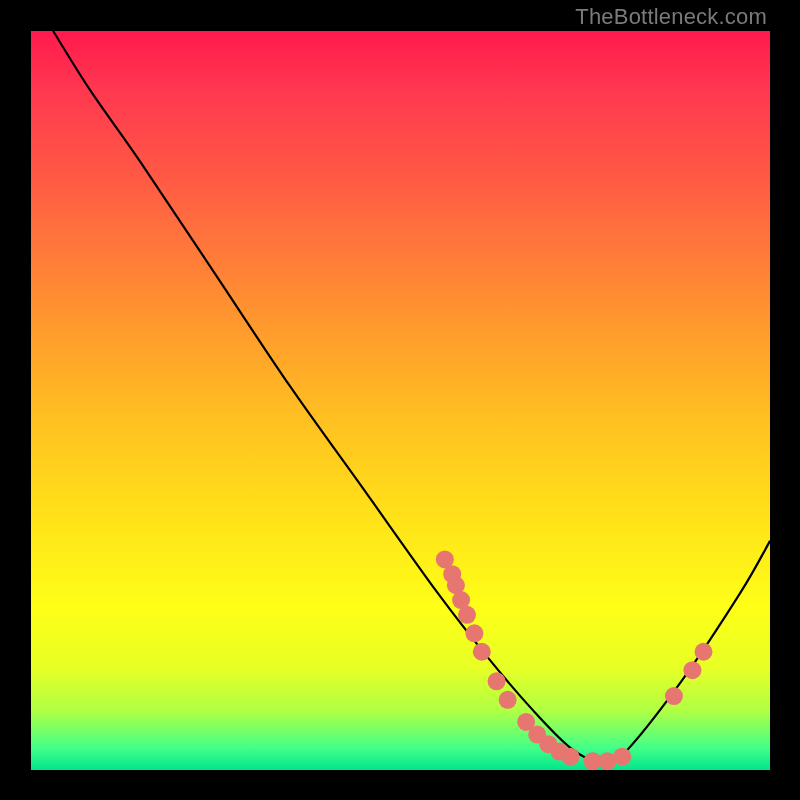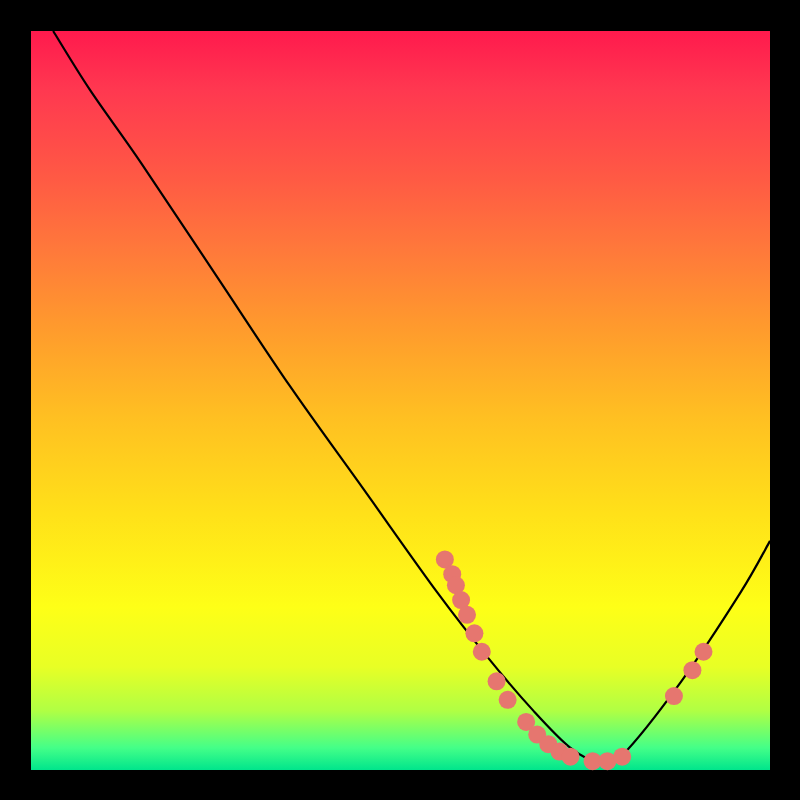--- a/index.html
+++ b/index.html
@@ -56,20 +56,21 @@
     top: 0;
     left: 0;
   }
 </style>
 </head>
 <body>
 
 <div class="frame">
   <div class="plot-area"></div>
 
+  <div class="watermark">TheBottleneck.com</div>
 
   <svg class="curve" width="800" height="800">
     <g>
       <path id="curve-path" fill="none" stroke="#000000" stroke-width="2.2" d="M 53.17 31 C 59.32833333333333 40.85333333333333, 75.34 67.94999999999997, 90.12 90.11999999999998 C 104.9 112.28999999999998, 120.91166666666666 133.22833333333335, 141.85 164.02000000000004 C 162.78833333333333 194.81166666666672, 191.11666666666667 237.92000000000002, 215.75 274.87 C 240.38333333333333 311.82, 265.01666666666665 350.00166666666667, 289.65 385.71999999999997 C 314.2833333333333 421.4383333333333, 338.9166666666667 454.6933333333333, 363.55 489.18 C 388.18333333333334 523.6666666666666, 416.5116666666667 564.3116666666666, 437.45000000000005 592.64 C 458.3883333333334 620.9683333333334, 473.16833333333335 639.4433333333333, 489.18 659.15 C 505.19166666666666 678.8566666666667, 519.9716666666667 696.1, 533.52 710.88 C 547.0683333333333 725.66, 559.385 739.2083333333333, 570.47 747.8299999999999 C 581.5550000000001 756.4516666666666, 591.4083333333333 761.3783333333333, 600.03 762.61 C 608.6516666666666 763.8416666666667, 608.6516666666666 768.7683333333333, 622.2 755.22 C 635.7483333333334 741.6716666666667, 661.6133333333335 708.4166666666667, 681.32 681.32 C 701.0266666666666 654.2233333333334, 725.66 616.0416666666666, 740.4399999999999 592.64 C 755.2199999999999 569.2383333333333, 765.0733333333333 549.5316666666666, 770 540.91"></path>
     </g>
     <g id="dots-layer">
         <circle cx="444.84000000000003" cy="559.3850000000001" r="9" fill="#e6766f"></circle>
         <circle cx="452.22999999999996" cy="574.165" r="9" fill="#e6766f"></circle>
         <circle cx="455.92499999999995" cy="585.25" r="9" fill="#e6766f"></circle>
         <circle cx="461.09800000000007" cy="600.03" r="9" fill="#e6766f"></circle>

